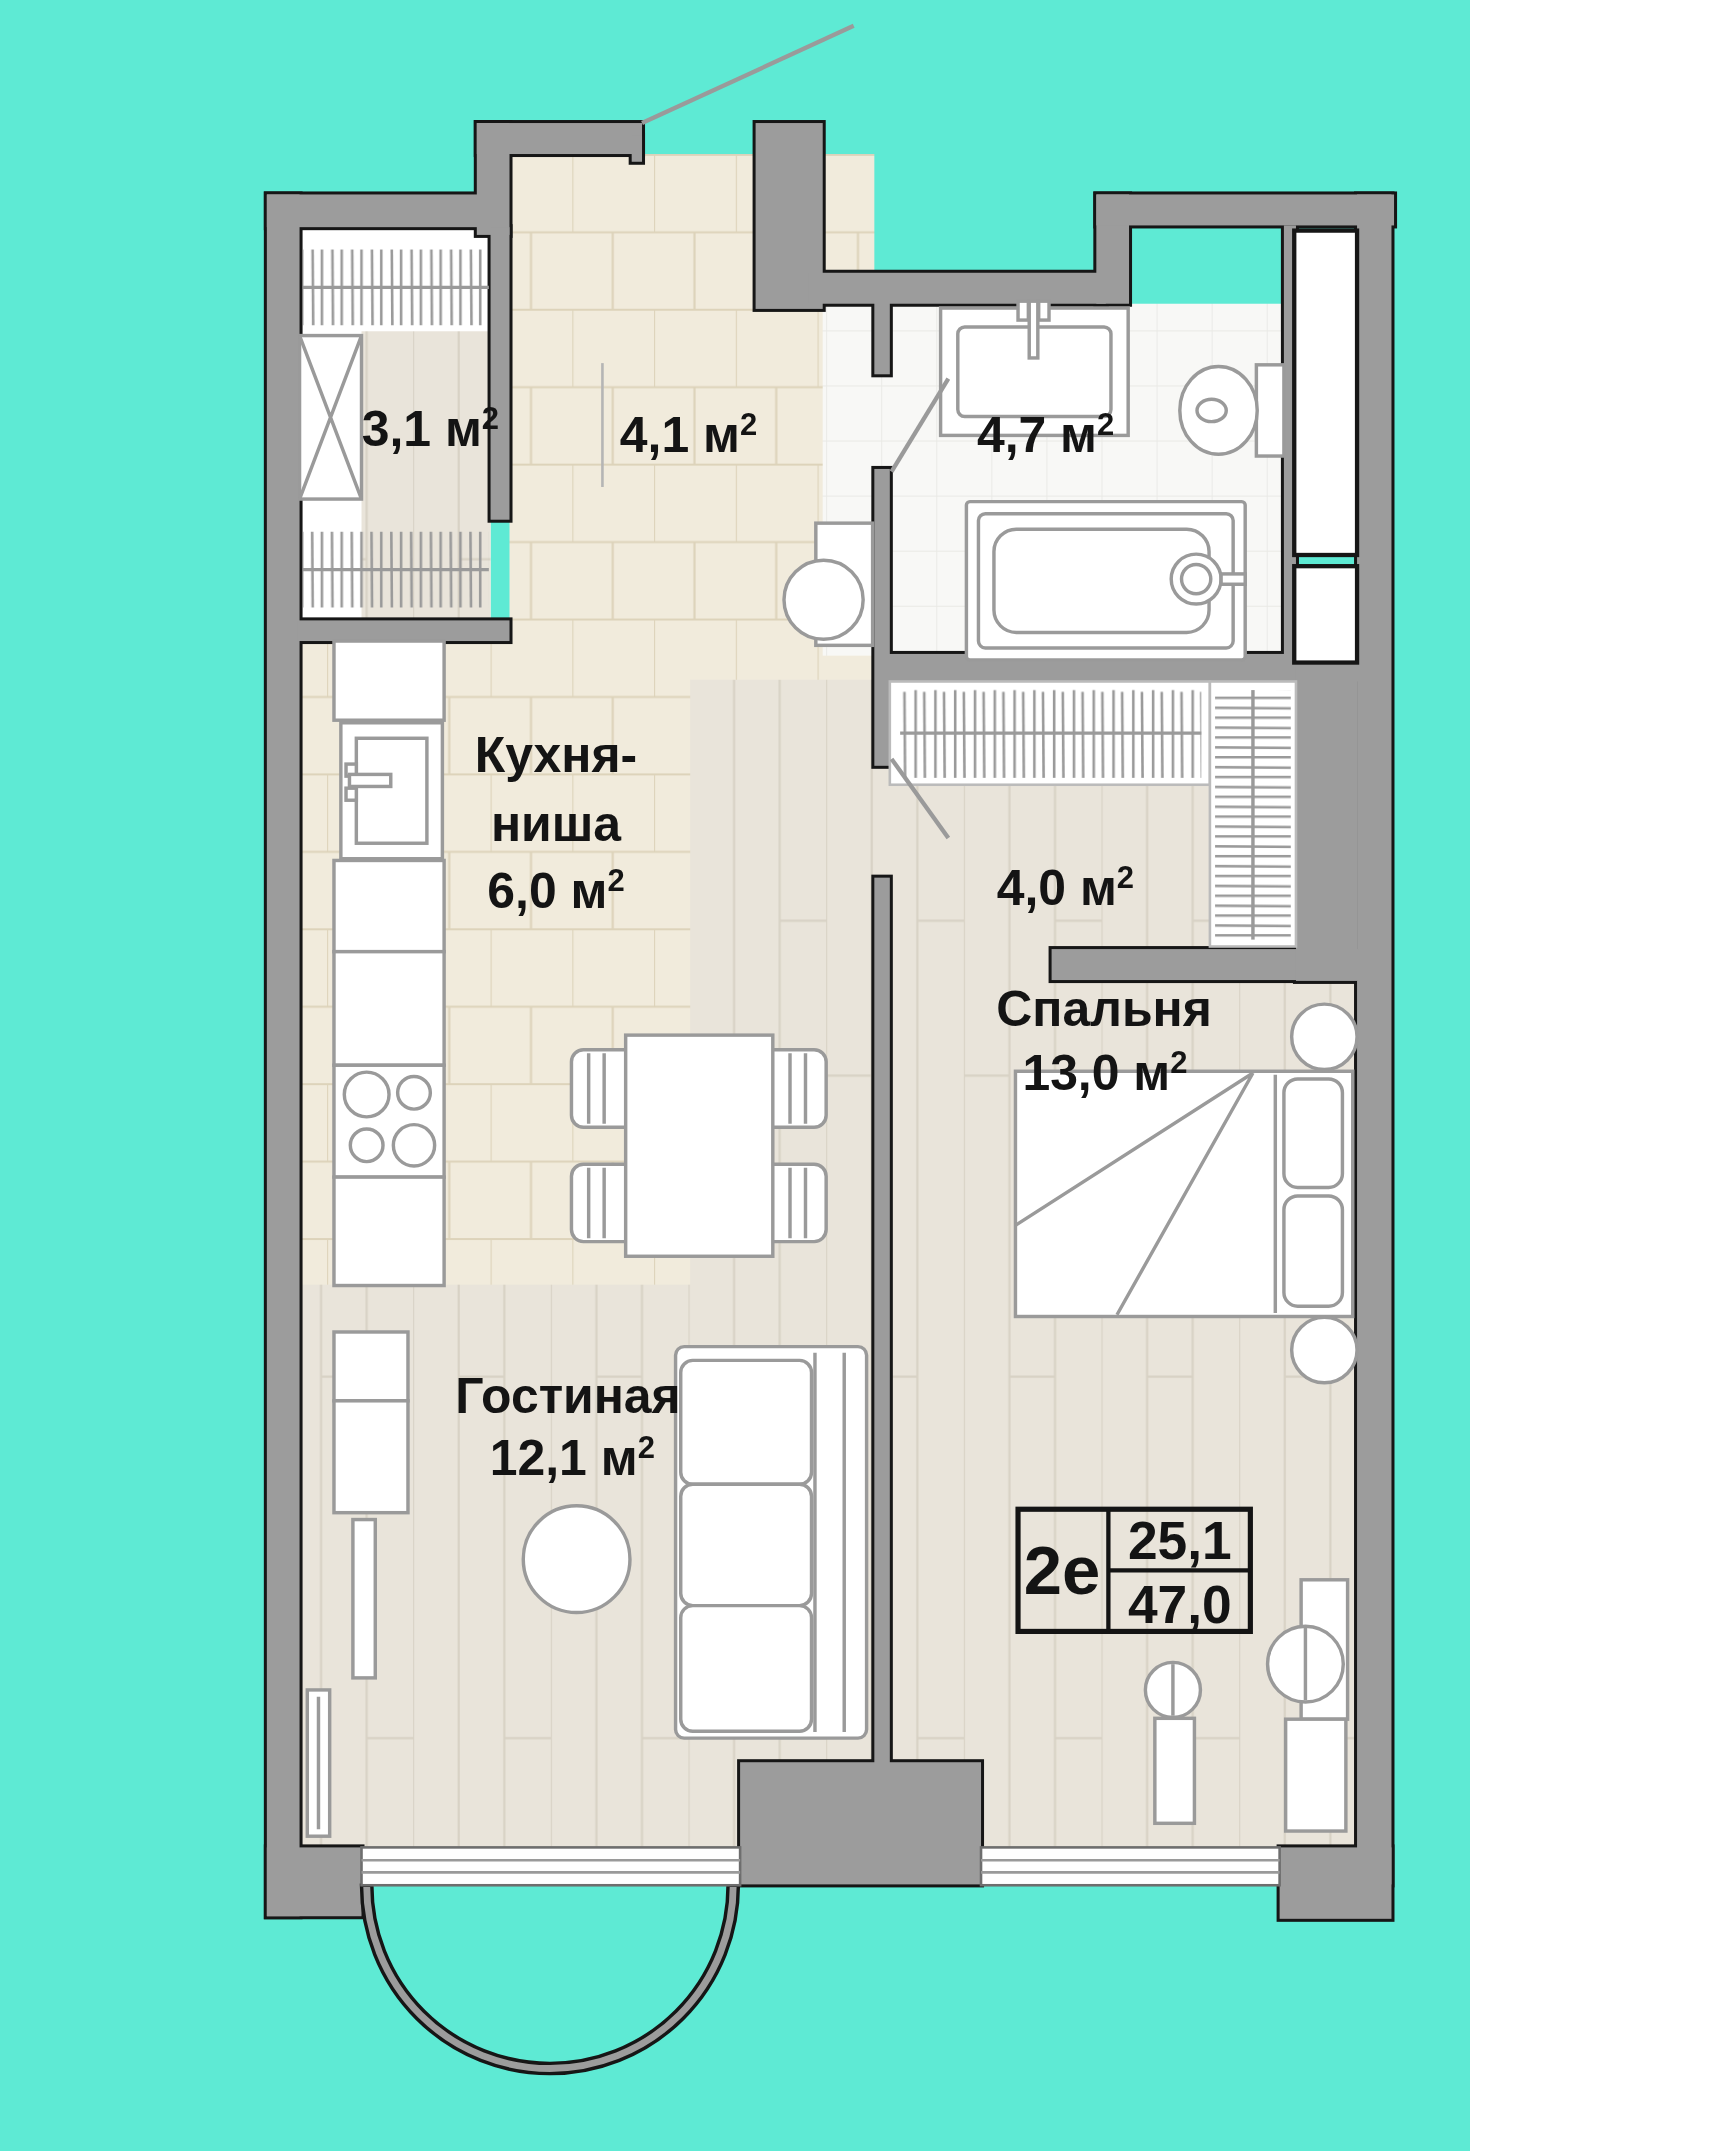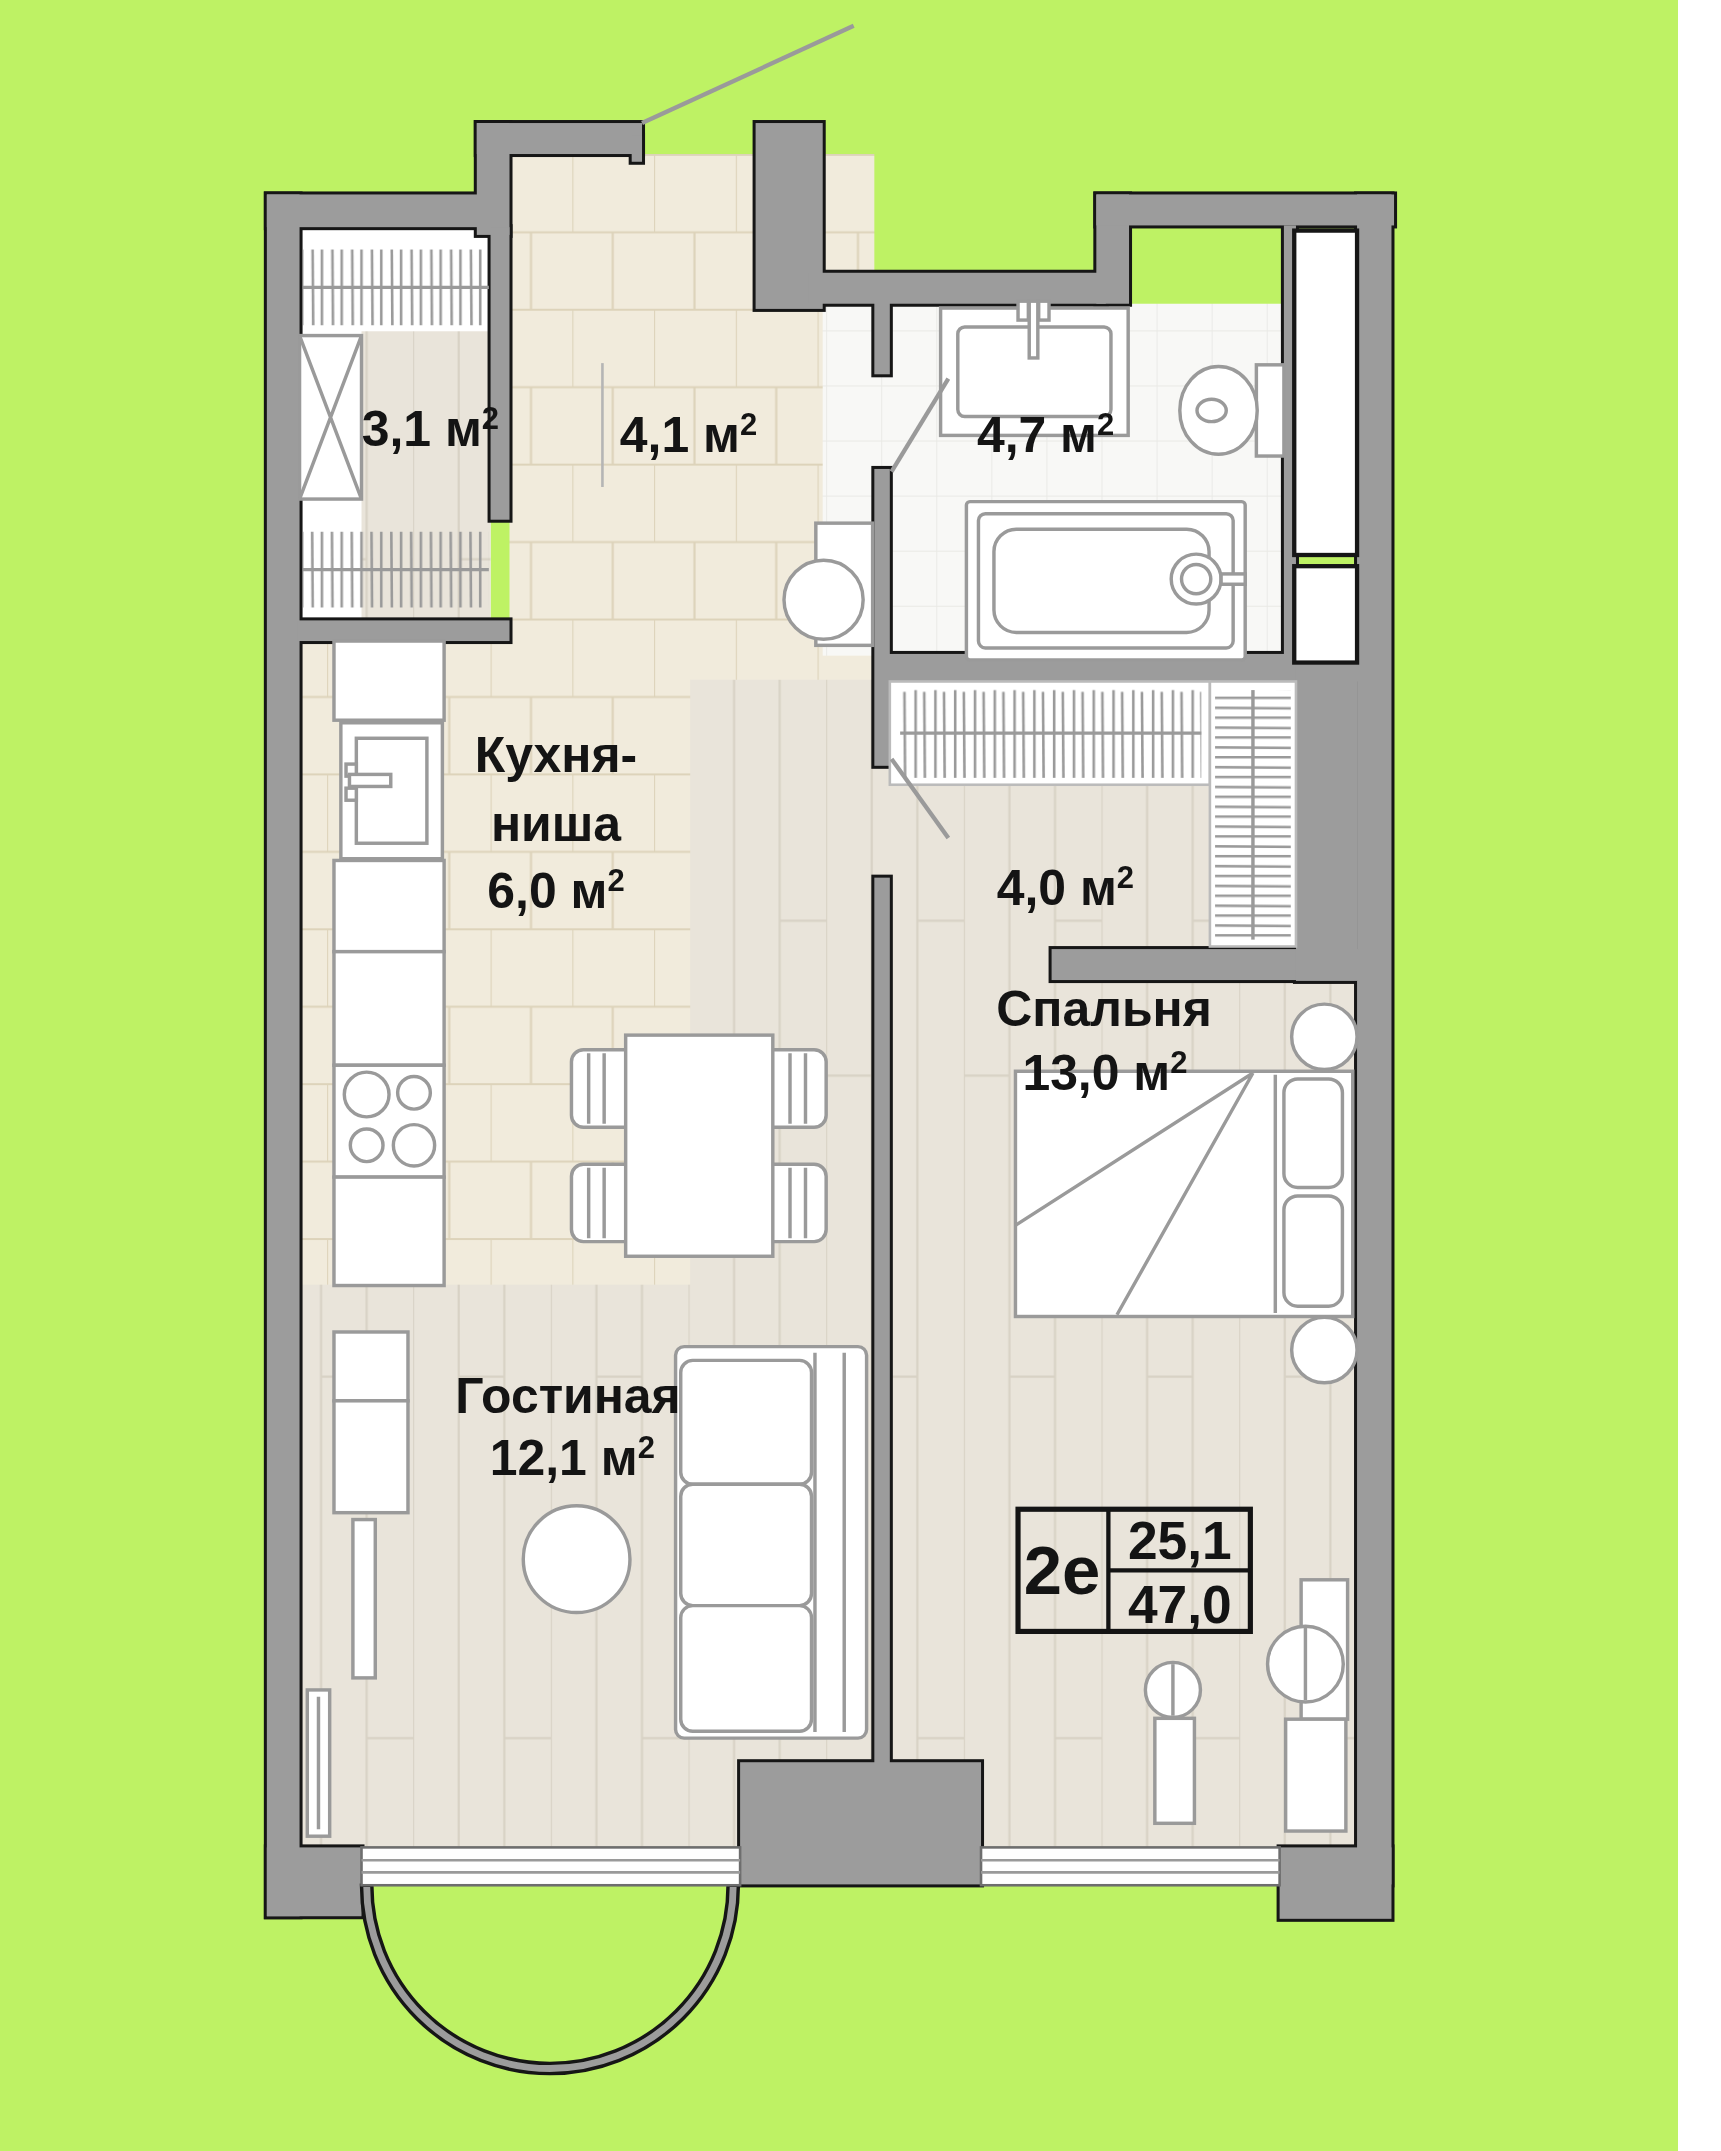--- a/index.html
+++ b/index.html
@@ -1,16 +1,16 @@
 <!DOCTYPE html>
 <html style="font-size:13.8px"><head>
 <meta charset="utf-8">
 <style>
   html,body{margin:0;padding:0;background:#fff;}
-  #stage{position:relative;width:1678px;height:2152px;background:#bef264;overflow:hidden;
+  #stage{position:relative;width:1470px;height:2152px;background:#5eead4;overflow:hidden;
          font-family:"Liberation Sans", sans-serif;}
   svg{position:absolute;left:0;top:0;}
   text{font-family:"Liberation Sans", sans-serif;font-weight:700;}
   .room-label{letter-spacing:0px;}
 </style>
 </head>
 <body>
 
 <div id="stage">
 <svg width="1722" height="2152" viewBox="0 0 2001 2501">

